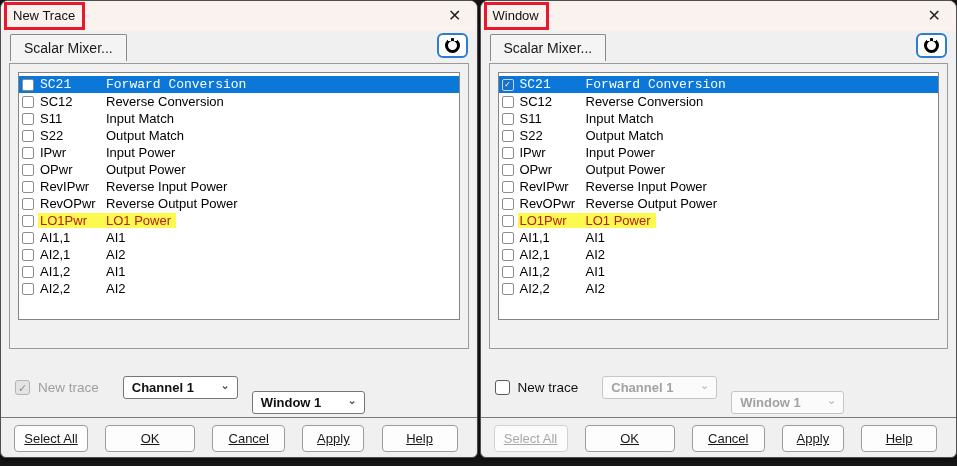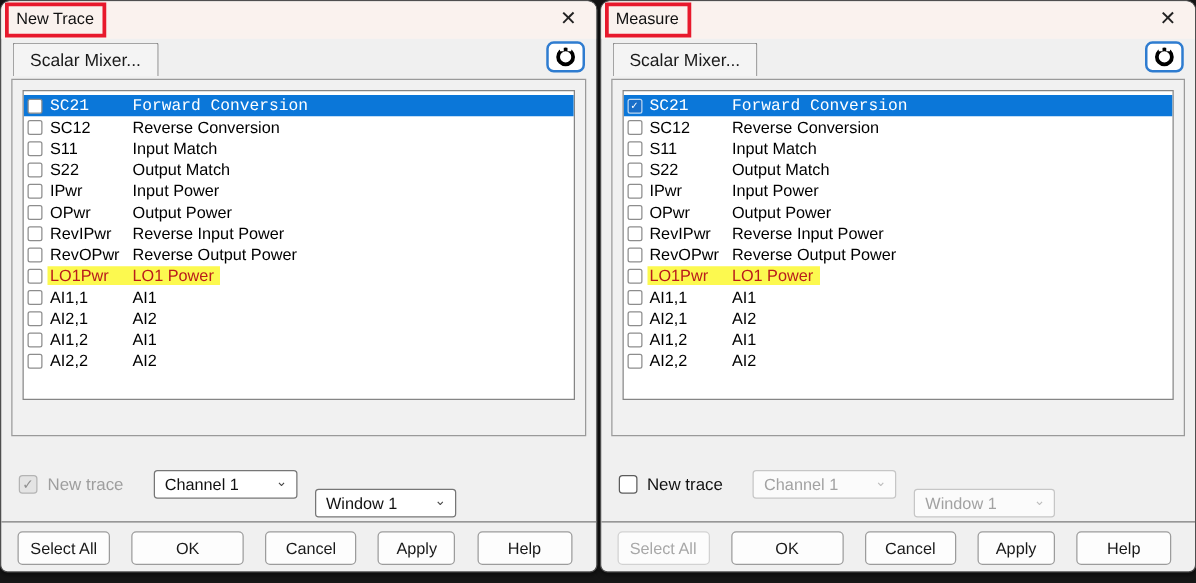--- a/index.html
+++ b/index.html
@@ -99,36 +99,36 @@
   }
   .ntcb.checked::after { content: "✓"; font-size: 11px; line-height: 14px; display: block; color: #fff; }
   .nt.disabled .ntcb { background: #e4e4e4; border-color: #b4b4b4; }
   .nt.disabled .ntcb.checked::after { color: #8f8f8f; }
   .ntlabel { margin-left: 8px; font-size: 13.5px; color: #111; }
   .nt.disabled .ntlabel { color: #9e9e9e; }
   .combo {
     width: 115px; height: 23px; margin-left: 24px;
     border: 1px solid #767676; border-radius: 3px; background: #fff;
     display: flex; align-items: center; justify-content: space-between;
-    padding: 0 7px 0 8px; font-size: 13px; color: #111;
+    padding: 0 7px 0 8px; font-size: 13px; color: #111; font-weight: bold;
   }
   .combo.win { margin-left: 14px; width: 113px; margin-top: 31px; }
   .chev { font-size: 11px; color: #444; margin-top: -4px; }
   .combo.disabled { border-color: #c6c6c6; color: #a2a2a2; background: #fbfbfb; }
   .combo.disabled .chev { color: #bcbcbc; }
   .divider { height: 1px; background: #7a7a7a; flex: none; }
   
   .btn-row {
     flex: 1; display: flex; align-items: center; justify-content: space-between;
     padding: 2px 19px 0 13px;
   }
   .btn {
     height: 27px; border: 1px solid #9c9c9c; border-radius: 4px;
     background: #fdfdfd; font-size: 13px; color: #1a1a1a;
-    font-family: inherit; padding: 0 8px;
+    font-family: inherit; padding: 0 8px; text-decoration: underline;
   }
   .btn.disabled { color: #a8a8a8; border-color: #d2d2d2; background: #fcfcfc; }
   .w-sa { width: 74px; } .w-ok { width: 90px; } .w-ca { width: 73px; }
   .w-ap { width: 62px; } .w-he { width: 76px; }
 </style>
 </head>
 <body>
 
 <div class="stage">
 
@@ -260,21 +260,21 @@
       <button class="btn w-ok">OK</button>
       <button class="btn w-ca">Cancel</button>
       <button class="btn w-ap">Apply</button>
       <button class="btn w-he">Help</button>
     </div>
   </div>
 
   <div class="dialog">
     <div class="titlebar">
       <span class="title-annot">
-        <span class="title-text">Measure</span>
+        <span class="title-text">Window</span>
       </span>
       <span class="close">✕</span>
     </div>
     <div class="tabstrip">
       <div class="tab">Scalar Mixer...</div>
       <div class="ring-btn">
         <span class="ring"></span>
       </div>
     </div>
     <div class="panel">

